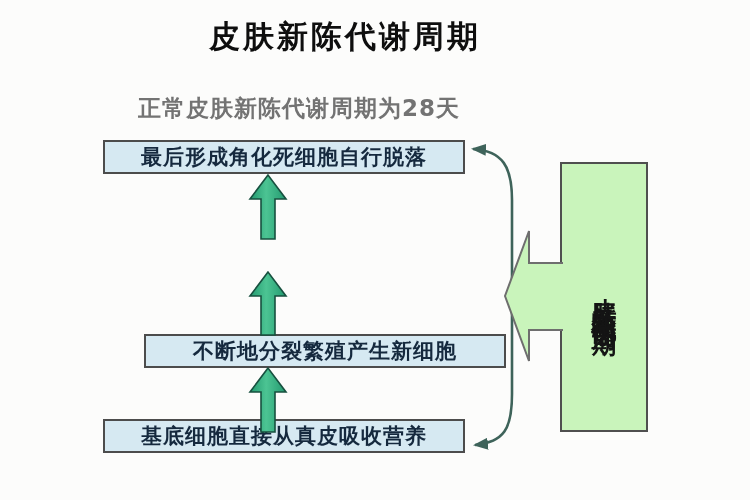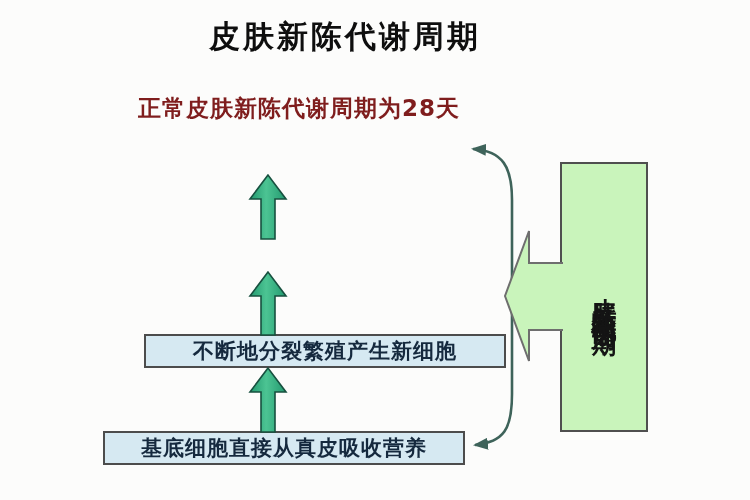--- a/index.html
+++ b/index.html
@@ -6,52 +6,55 @@
   #canvas{
     position:relative;width:750px;height:500px;background:#fcfcfb;overflow:hidden;
     font-family:"DejaVu Sans","Liberation Sans",sans-serif;
   }
   .title{
     position:absolute;left:0;top:16px;width:690px;text-align:center;
     font-size:31px;font-weight:bold;color:#0e0e0e;letter-spacing:3px;
   }
   .subtitle{
     position:absolute;left:138px;top:93px;
-    font-size:23px;font-weight:bold;color:#7f1d1d;letter-spacing:1px;
+    font-size:23px;font-weight:bold;color:#737373;letter-spacing:1px;
   }
   .step-box{
     position:absolute;left:103px;width:362px;height:34px;box-sizing:border-box;
     background:#d6e9f2;border:2px solid #4c4c4c;
     display:flex;align-items:center;justify-content:center;
     font-size:21px;font-weight:bold;color:#15293e;letter-spacing:1px;white-space:nowrap;
   }
   .step-1{top:140px;}
   .step-2{top:238px;}
   .step-3{top:334px;margin-left:41px;}
-  .step-4{top:431px;}
+  .step-4{top:419px;}
   .cycle-box{
     position:absolute;left:560px;top:162px;width:88px;height:270px;box-sizing:border-box;
     background:#c9f4bb;border:2px solid #4f4f4f;
     display:flex;align-items:center;justify-content:center;
   }
   .cycle-box .vtext{
     writing-mode:vertical-rl;text-orientation:upright;
     font-size:25px;font-weight:bold;color:#141414;letter-spacing:5px;line-height:1;
   }
   svg.overlay{position:absolute;left:0;top:0;pointer-events:none;}
 </style>
 </head>
 <body>
 
 <div id="canvas">
 
   <div class="title">皮肤新陈代谢周期</div>
 
   <div class="subtitle">正常皮肤新陈代谢周期为28天</div>
 
+  <div class="step-box step-1">
+    <span>最后形成角化死细胞自行脱落</span>
+  </div>
   <div class="step-box step-3">
     <span>不断地分裂繁殖产生新细胞</span>
   </div>
   <div class="step-box step-4">
     <span>基底细胞直接从真皮吸收营养</span>
   </div>
 
   <div class="cycle-box">
     <span class="vtext">皮肤新陈代谢周期</span>
   </div>

